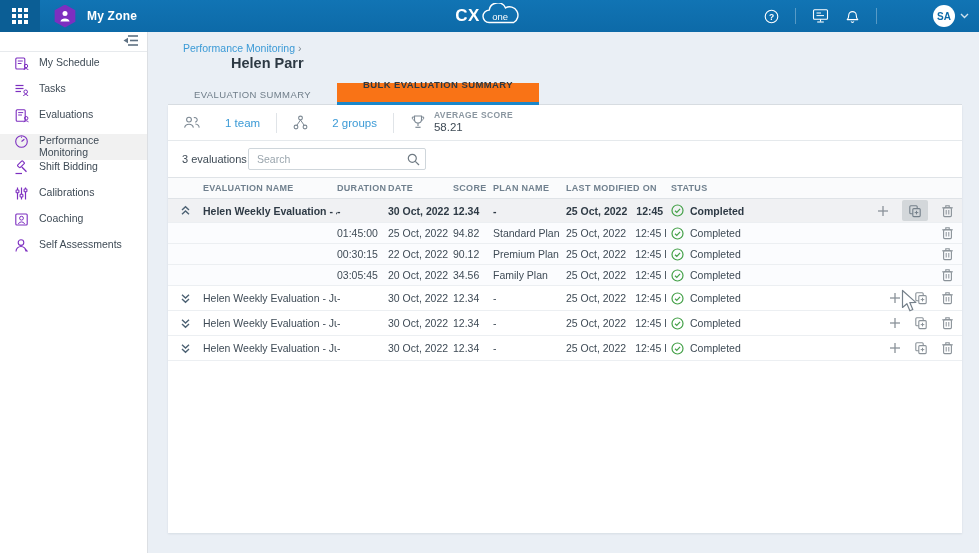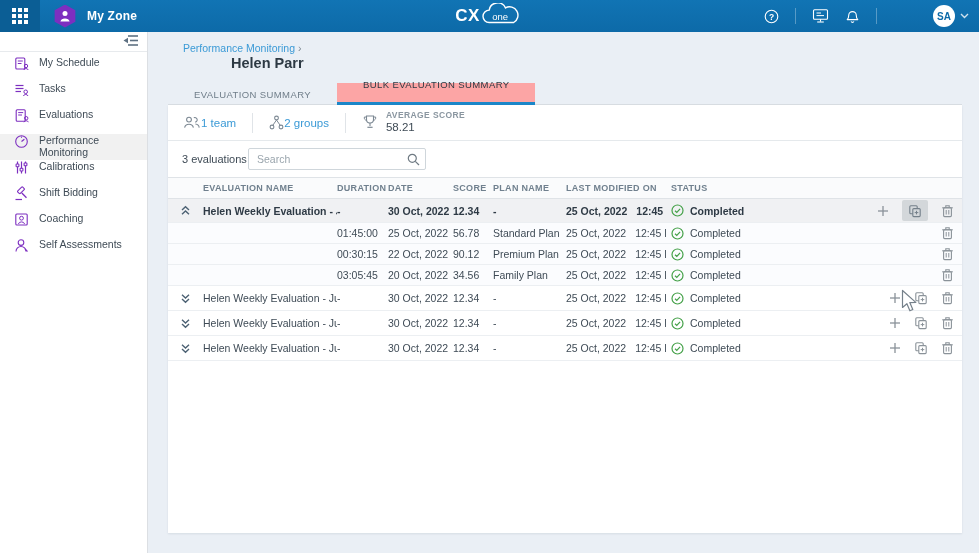--- a/index.html
+++ b/index.html
@@ -33,26 +33,26 @@
   .sb-item svg { flex:0 0 auto; }
 
   
   .main { position:absolute; top:32px; left:168px; width:811px; bottom:0; }
   .breadcrumb { position:absolute; top:10px; left:15px; font-size:10.5px; color:#3b9ad6; cursor:pointer; }
   .breadcrumb .sep { color:#7f8b95; margin-left:3px; }
   .page-title { position:absolute; top:23px; left:15px; font-size:14.5px; font-weight:700; color:#2d3943;margin-left:48px; }
 
   .tabs { position:absolute; top:51px; left:0; width:794px; height:22px; display:flex; border-bottom:1px solid #d8dde2; }
   .tab { height:22px; display:flex; align-items:center; justify-content:center; padding:0 26px; font-size:9.5px; letter-spacing:.4px; color:#6f7d89; cursor:pointer; }
-  .tab.active { background:#fca5a5; color:#2d3943; font-weight:400; border-bottom:3px solid #1b87c9; padding-bottom:16px; }
+  .tab.active { background:#f97316; color:#2d3943; font-weight:700; border-bottom:3px solid #1b87c9; padding-bottom:16px; }
 
   .card { position:absolute; top:73px; left:0; width:794px; height:428px; background:#fff; box-shadow:0 1px 2px rgba(40,60,80,.10); }
 
   .stats { height:36px; display:flex; align-items:center; border-bottom:1px solid #e5e9ec; padding-left:15px; }
-  .stat-link { display:flex; align-items:center; gap:0; cursor:pointer; }
+  .stat-link { display:flex; align-items:center; gap:24px; cursor:pointer; }
   .stat-link .txt { font-size:11.5px; color:#3b9ad6; }
   .stat-div { width:1px; height:20px; background:#e0e4e8; margin:0 16px; }
   .avg { display:flex; align-items:center; gap:8px; }
   .avg .col { display:flex; flex-direction:column; line-height:1.15; }
   .avg .cap { font-size:8.5px; letter-spacing:.4px; color:#8a96a0; font-weight:700; }
   .avg .val { font-size:11.5px; color:#3f4b56; }
 
   .toolbar { height:36px; display:flex; align-items:center; padding-left:14px; }
   .count { font-size:11px; color:#3f4b56; width:66px; }
   .searchbox { position:relative; width:178px; height:22px; }
@@ -200,37 +200,37 @@
         <svg width="15" height="15" viewBox="0 0 15 15">
           <circle cx="7.5" cy="7.5" r="5.8" fill="none" stroke="#7d2fc0" stroke-width="1.1"></circle>
           <line x1="7.5" y1="7.5" x2="10.4" y2="5.2" stroke="#7d2fc0" stroke-width="1.2"></line>
           <line x1="7.5" y1="2.6" x2="7.5" y2="3.8" stroke="#7d2fc0" stroke-width="1"></line>
         </svg>
         <span class="lbl">Performance Monitoring</span>
       </div>
 
       <div class="sb-item">
         <svg width="15" height="15" viewBox="0 0 15 15">
+          <rect x="5.2" y="0.8" width="3.6" height="7" rx="0.8" transform="rotate(45 7 4.3)" fill="none" stroke="#7d2fc0" stroke-width="1.1"></rect>
+          <line x1="7.8" y1="7" x2="12.5" y2="11.7" stroke="#7d2fc0" stroke-width="1.3"></line>
+          <line x1="1.5" y1="13.5" x2="8" y2="13.5" stroke="#7d2fc0" stroke-width="1.2"></line>
+        </svg>
+        <span class="lbl">Shift Bidding</span>
+      </div>
+
+      <div class="sb-item">
+        <svg width="15" height="15" viewBox="0 0 15 15">
           <line x1="3.5" y1="1.5" x2="3.5" y2="13.5" stroke="#7d2fc0" stroke-width="1.2"></line>
           <line x1="7.5" y1="1.5" x2="7.5" y2="13.5" stroke="#7d2fc0" stroke-width="1.2"></line>
           <line x1="11.5" y1="1.5" x2="11.5" y2="13.5" stroke="#7d2fc0" stroke-width="1.2"></line>
           <rect x="2.1" y="4" width="2.8" height="2.8" rx="0.6" fill="#fff" stroke="#7d2fc0" stroke-width="1.1"></rect>
           <rect x="6.1" y="8.2" width="2.8" height="2.8" rx="0.6" fill="#fff" stroke="#7d2fc0" stroke-width="1.1"></rect>
           <rect x="10.1" y="3" width="2.8" height="2.8" rx="0.6" fill="#fff" stroke="#7d2fc0" stroke-width="1.1"></rect>
         </svg>
         <span class="lbl">Calibrations</span>
-      </div>
-
-      <div class="sb-item">
-        <svg width="15" height="15" viewBox="0 0 15 15">
-          <rect x="5.2" y="0.8" width="3.6" height="7" rx="0.8" transform="rotate(45 7 4.3)" fill="none" stroke="#7d2fc0" stroke-width="1.1"></rect>
-          <line x1="7.8" y1="7" x2="12.5" y2="11.7" stroke="#7d2fc0" stroke-width="1.3"></line>
-          <line x1="1.5" y1="13.5" x2="8" y2="13.5" stroke="#7d2fc0" stroke-width="1.2"></line>
-        </svg>
-        <span class="lbl">Shift Bidding</span>
       </div>
 
       <div class="sb-item">
         <svg width="15" height="15" viewBox="0 0 15 15">
           <rect x="1.8" y="2" width="11.4" height="11" rx="1" fill="none" stroke="#7d2fc0" stroke-width="1.1"></rect>
           <circle cx="7.5" cy="6.2" r="1.9" fill="none" stroke="#7d2fc0" stroke-width="1"></circle>
           <path d="M4.4,12 a3.2,2.8 0 0 1 6.2,0" fill="none" stroke="#7d2fc0" stroke-width="1"></path>
         </svg>
         <span class="lbl">Coaching</span>
       </div>
@@ -372,21 +372,21 @@
                 </svg>
               </span>
           </span>
         </div>
 
         <div class="trow row-child">
           <span></span>
             <span class="c"></span>
           <span class="c">01:45:00</span>
           <span class="c">25 Oct, 2022</span>
-          <span class="c">56.78</span>
+          <span class="c">94.82</span>
           <span class="c">Standard Plan</span>
           <span class="c modcell">
               <span>25 Oct, 2022</span>
               <span>12:45 PM</span>
             </span>
           <span class="c statuscell">
             <svg width="13" height="13" viewBox="0 0 13 13">
                 <circle cx="6.5" cy="6.5" r="5.5" fill="none" stroke="#43a047" stroke-width="1.2"></circle>
                 <polyline points="4,6.7 5.8,8.4 9.1,4.9" fill="none" stroke="#43a047" stroke-width="1.2"></polyline>
               </svg>

